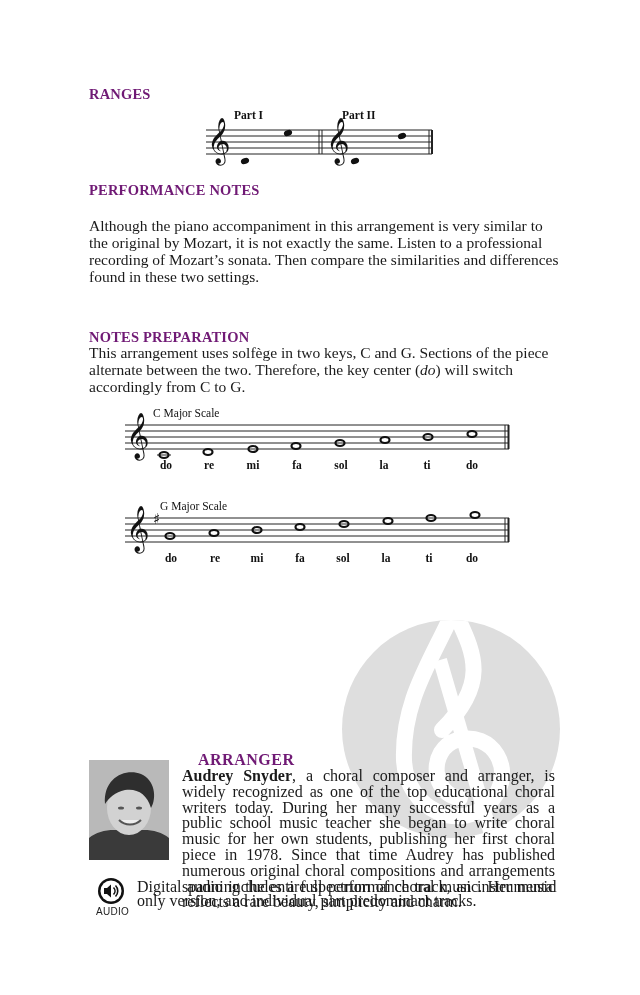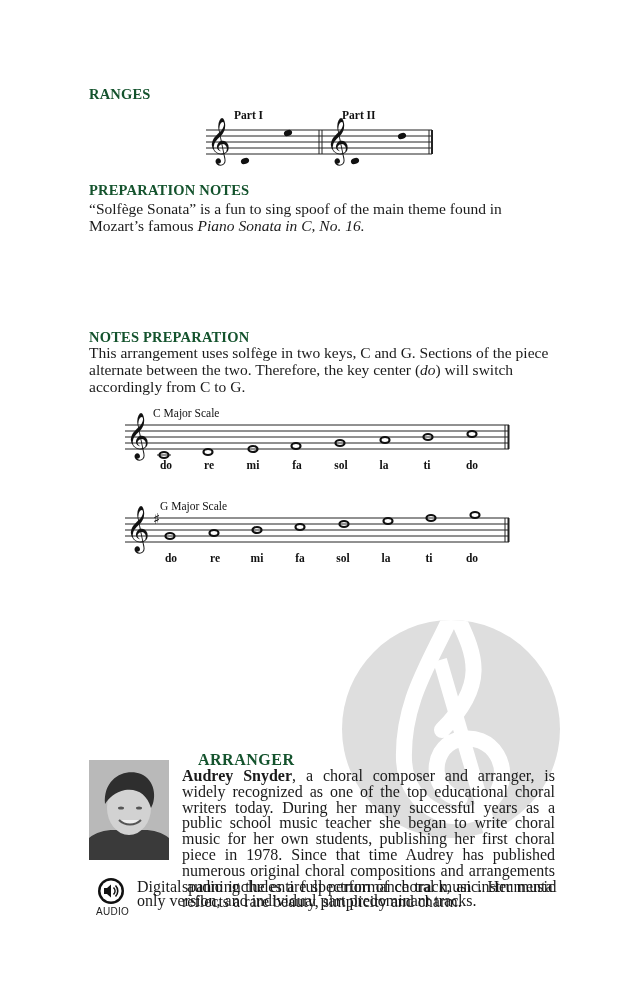--- a/index.html
+++ b/index.html
@@ -3,21 +3,21 @@
   <meta charset="utf-8">
   <style>
     html, body { margin: 0; padding: 0; }
     body {
       width: 640px; height: 995px; background: #ffffff; position: relative; overflow: hidden;
       font-family: "Liberation Serif", "DejaVu Serif", serif; color: #1a1a1a;
     }
     .abs { position: absolute; }
     .heading {
       font-family: "Liberation Serif", serif; font-weight: bold; font-size: 14.5px;
-      letter-spacing: 0.2px; color: #14532d; white-space: nowrap;
+      letter-spacing: 0.2px; color: #701a75; white-space: nowrap;
     }
     .body-text {
       font-family: "Liberation Serif", serif; font-size: 15.5px; line-height: 17px;
       color: #1a1a1a; width: 470px;
     }
     .body-text p { margin: 0; }
     .body-text i { font-style: italic; }
     .watermark { left: 342px; top: 620px; width: 218px; height: 218px; border-radius: 50%; background: #dedede; overflow: hidden; }
     .photo {
       left: 89px; top: 760px; width: 80px; height: 100px; overflow: hidden;
@@ -71,23 +71,23 @@
   <text x="7" y="50" font-size="40" font-family="DejaVu Sans, sans-serif">𝄞</text>
   <text x="126" y="50" font-size="40" font-family="DejaVu Sans, sans-serif">𝄞</text>
   <g fill="#111">
     <ellipse cx="45" cy="57" rx="4.2" ry="3" transform="rotate(-20 45 57)"></ellipse>
     <ellipse cx="88" cy="29" rx="4.2" ry="3" transform="rotate(-20 88 29)"></ellipse>
     <ellipse cx="155" cy="57" rx="4.2" ry="3" transform="rotate(-20 155 57)"></ellipse>
     <ellipse cx="202" cy="32" rx="4.2" ry="3" transform="rotate(-20 202 32)"></ellipse>
   </g>
 </svg>
 
-<div class="abs heading" style="left:89px; top:182px;">PREPARATION NOTES</div>
+<div class="abs heading" style="left:89px; top:182px;">PERFORMANCE NOTES</div>
 <div class="abs body-text" style="left:89px; top:200px;">
-  <p><span>“Solfège Sonata” is a fun to sing spoof of the main theme found in Mozart’s famous </span><i>Piano Sonata in C, No. 16.</i></p>
+  <p style="margin-top:17px;">Although the piano accompaniment in this arrangement is very similar to the original by Mozart, it is not exactly the same. Listen to a professional recording of Mozart’s sonata. Then compare the similarities and differences found in these two settings.</p>
 </div>
 
 <div class="abs heading" style="left:89px; top:329px;">NOTES PREPARATION</div>
 <div class="abs body-text" style="left:89px; top:344px;">
   <p><span>This arrangement uses solfège in two keys, C and G. Sections of the piece alternate between the two. Therefore, the key center (</span><i>do</i><span>) will switch accordingly from C to G.</span></p>
 </div>
 
 <svg class="abs" style="left:120px; top:404px;" width="395" height="72">
   <text class="staff-label" x="33" y="13">C Major Scale</text>
   <g stroke="#222" stroke-width="1">

